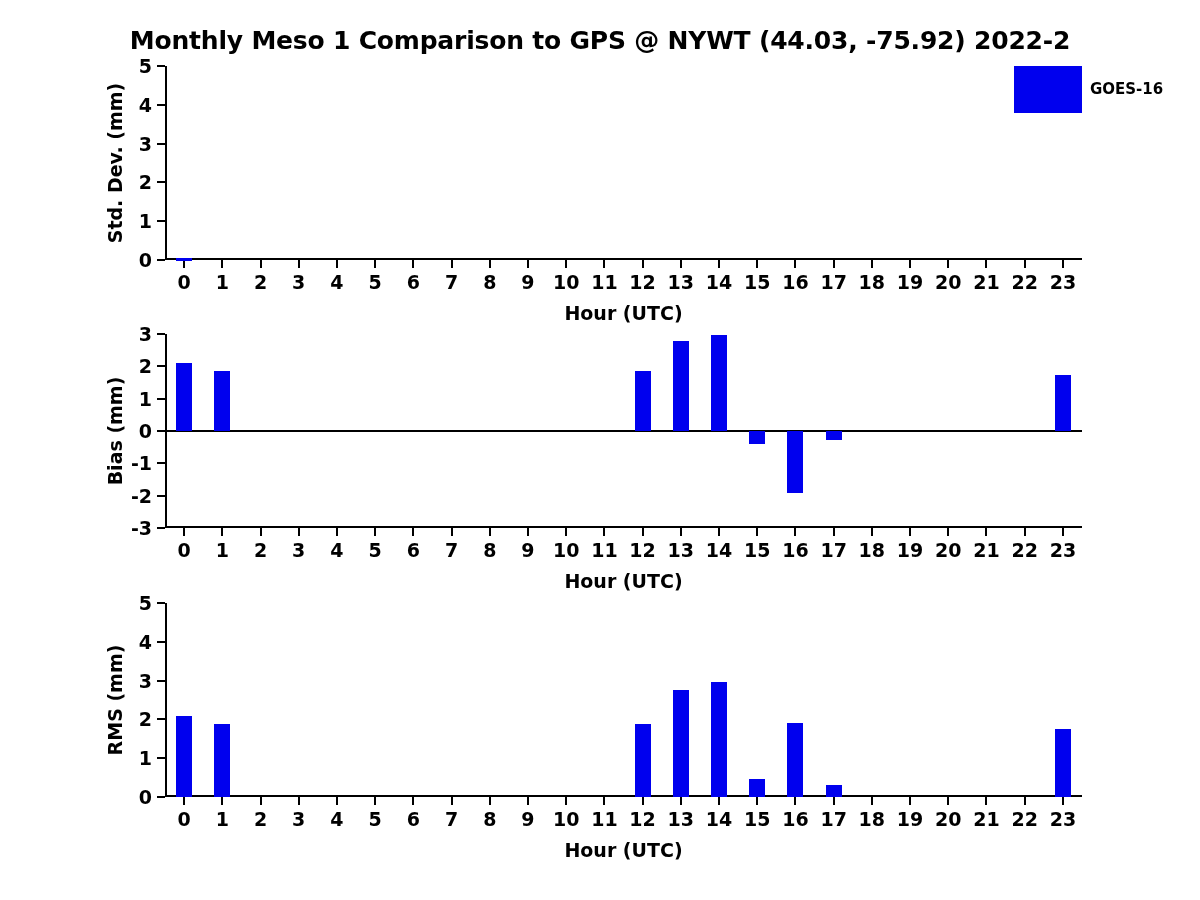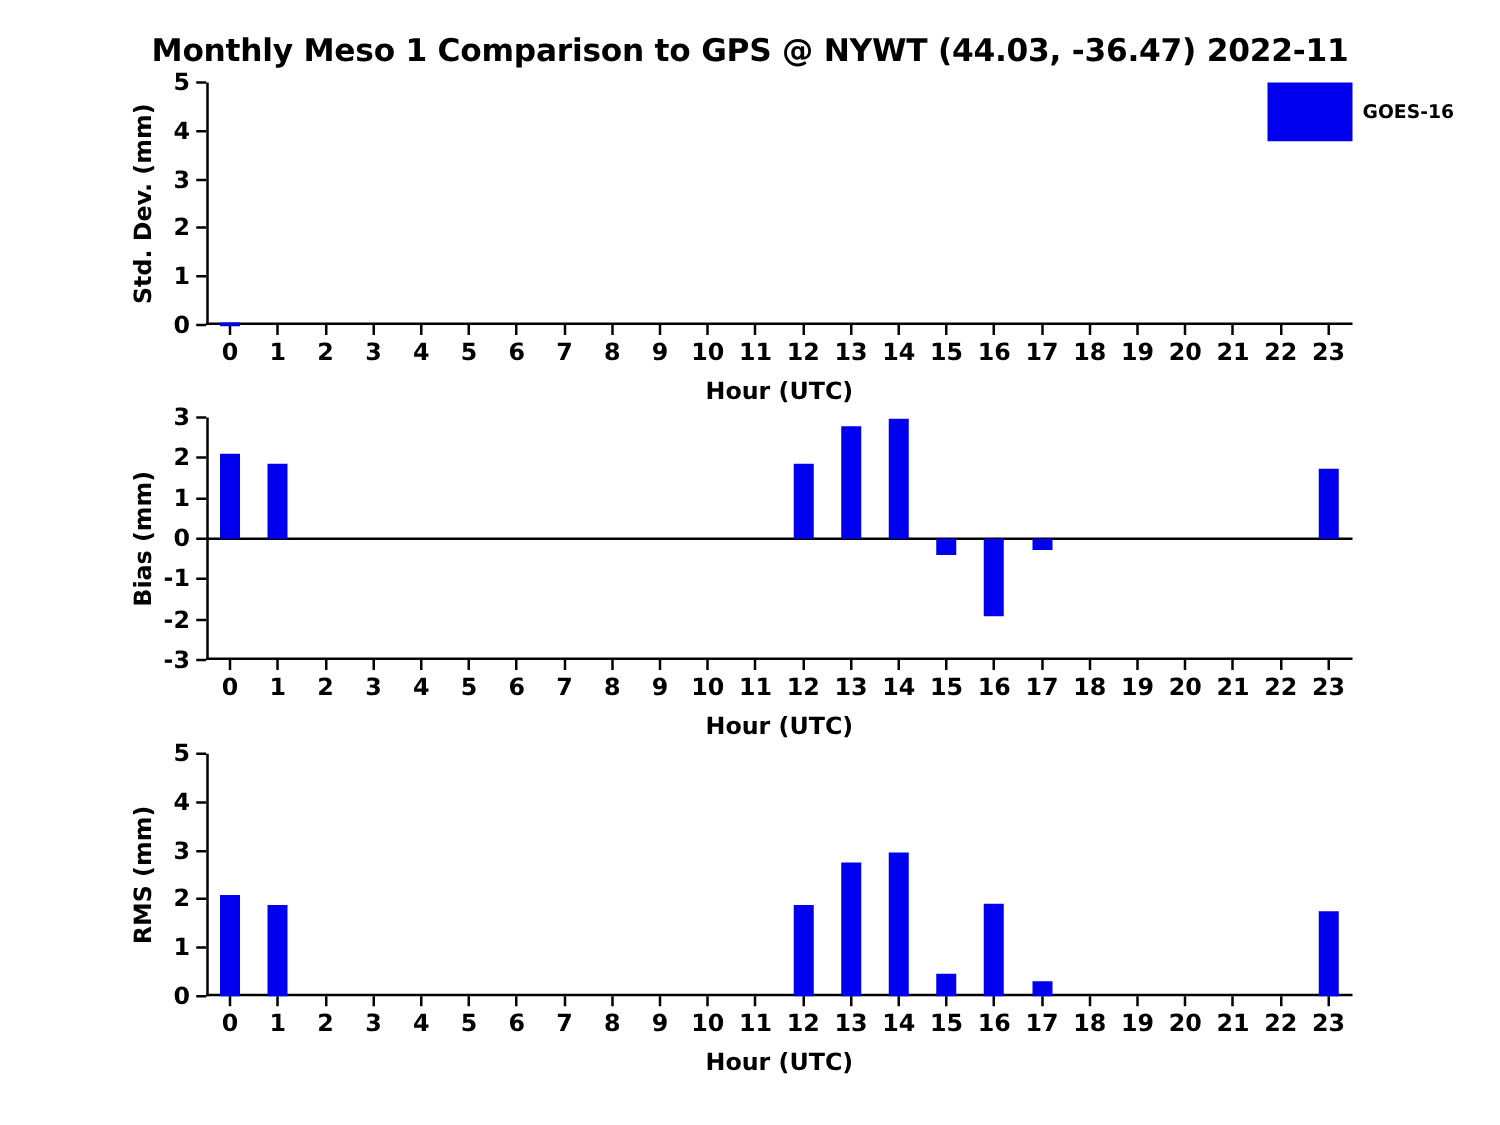--- a/index.html
+++ b/index.html
@@ -133,21 +133,21 @@
     font-size: 15px;
     font-weight: bold;
     white-space: nowrap;
   }
 </style>
 </head>
 <body>
 
 <div id="figure">
 
-  <div class="fig-title">Monthly Meso 1 Comparison to GPS @ NYWT (44.03, -36.47) 2022-11</div>
+  <div class="fig-title">Monthly Meso 1 Comparison to GPS @ NYWT (44.03, -75.92) 2022-2</div>
 
   <div class="panel" id="panel-0" style="left:165px; top:66px; width:917px; height:194px;">
     <div class="plot-area">
       <div class="axis-line spine-left"></div>
       <div class="axis-line spine-bottom"></div>
     <div class="tick-y" style="top: 193px;"></div>
         <div class="ytick-label" style="top: 194px;">0</div>
         <div class="tick-y" style="top: 154.2px;"></div>
         <div class="ytick-label" style="top: 155.2px;">1</div>
         <div class="tick-y" style="top: 115.4px;"></div>

